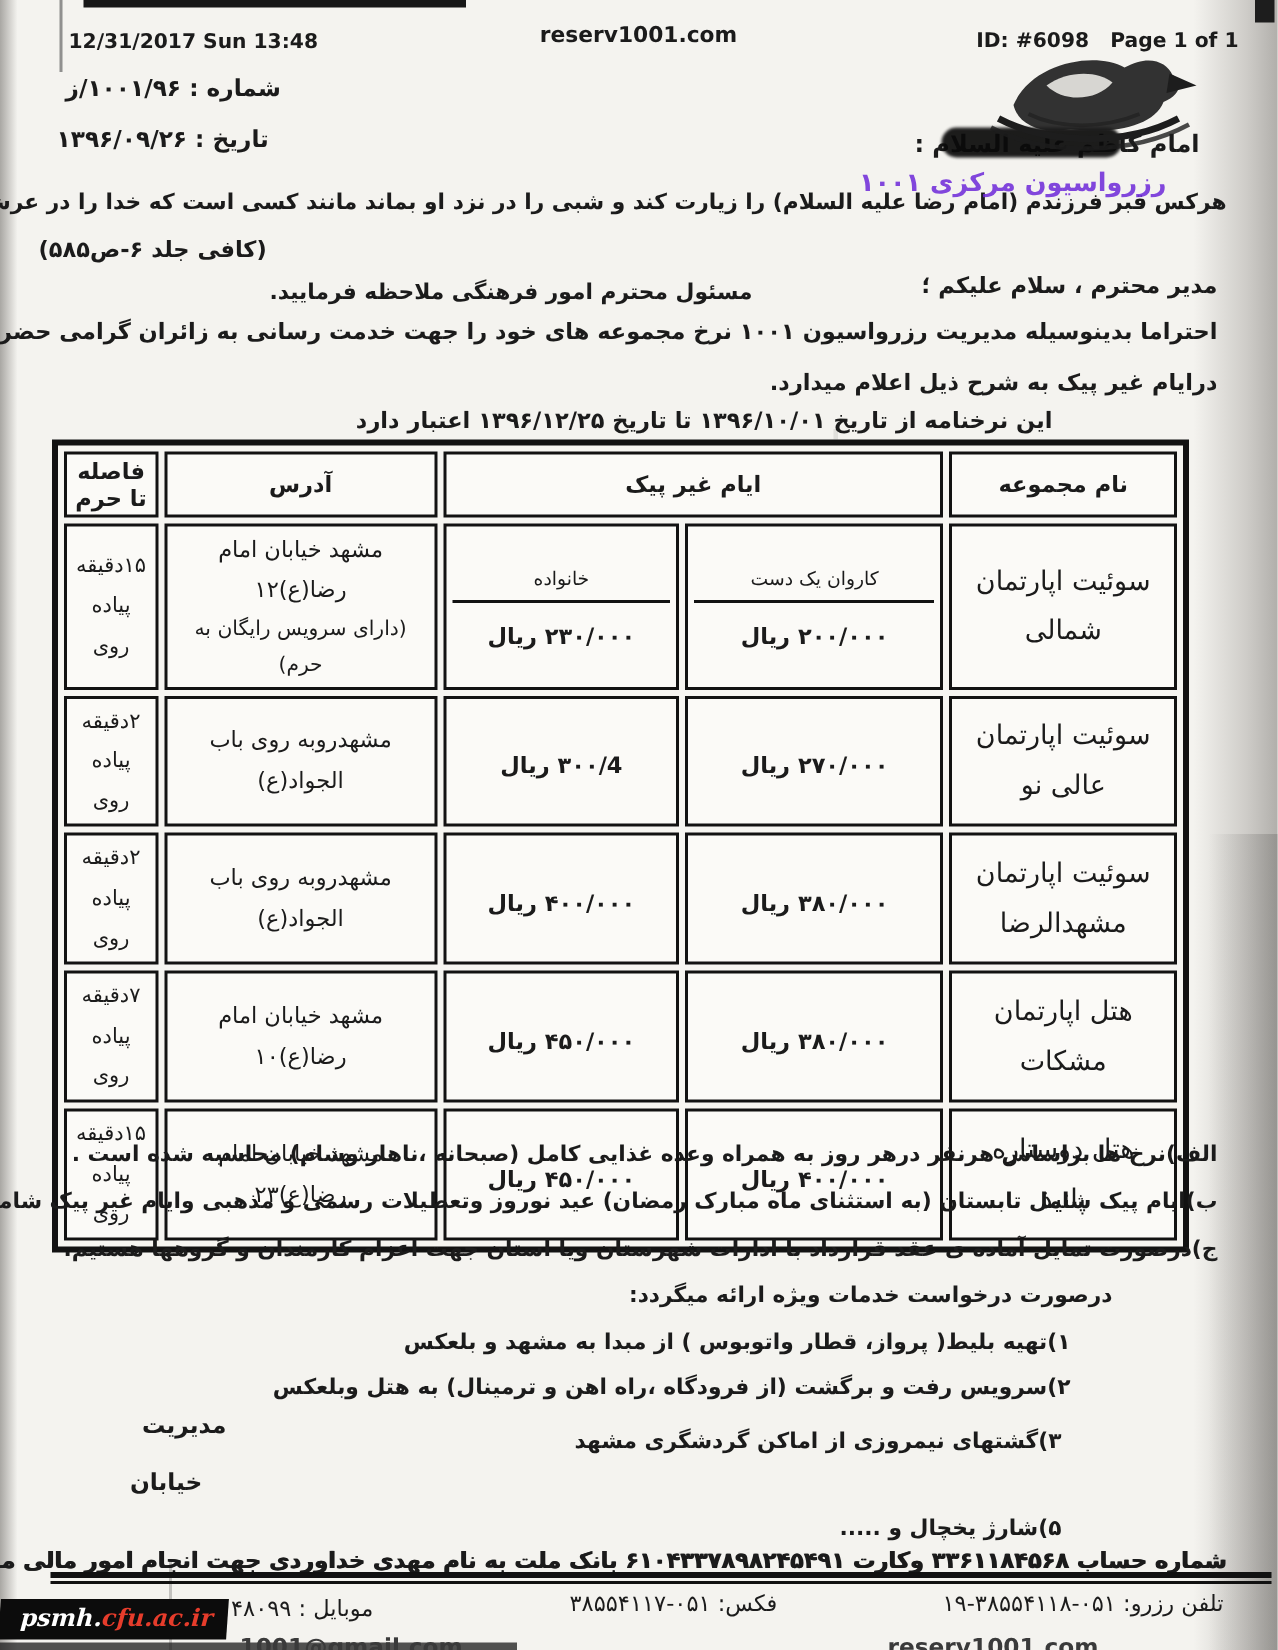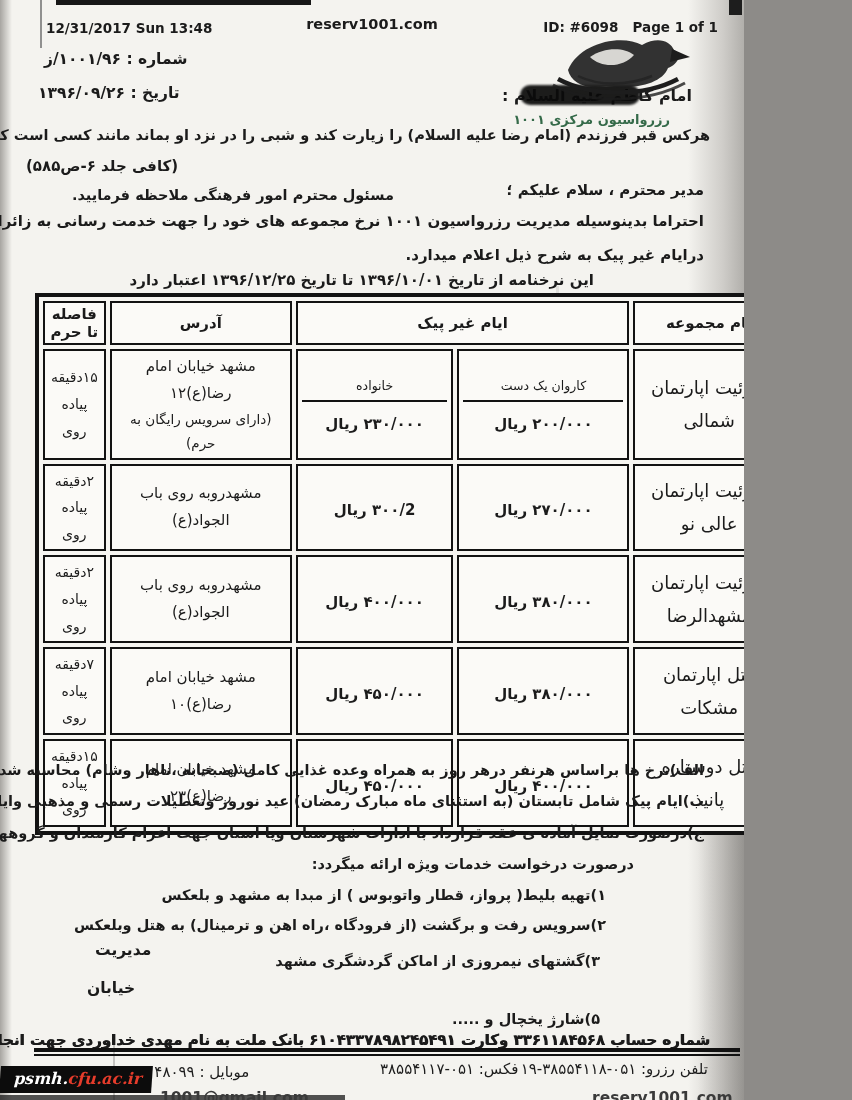--- a/index.html
+++ b/index.html
@@ -1,17 +1,17 @@
 <!DOCTYPE html>
 <html lang="fa"><head>
 <meta charset="utf-8">
 <style>
   html,body{margin:0;padding:0;background:#8d8b88;}
   .page{
-    position:relative;width:744px;height:1100px;overflow:hidden;
+    position:relative;width:852px;height:1100px;overflow:hidden;
     background:#f4f3ef;color:#1b1b1b;
     font-family:"DejaVu Sans",sans-serif;direction:rtl;text-decoration:underline;
   }
   .abs{position:absolute;}
   .b{font-weight:bold;}
   .nw{white-space:nowrap;}
   .ltr{direction:ltr;unicode-bidi:isolate;}
   
   .edge-left{left:0;top:0;width:12px;height:100%;background:linear-gradient(to right,#a7a5a1,rgba(244,243,239,0));}
   .edge-right{right:0;top:0;width:56px;height:100%;background:linear-gradient(to right,rgba(200,198,194,0),#cfcdc9 62%,#b1afab 100%);}
@@ -25,21 +25,21 @@
   
   .ts{left:46px;top:20px;font-size:13.5px;}
   .site{left:0;right:0;top:16px;text-align:center;font-size:14.5px;}
   .bismillah{left:0;right:0;top:34px;text-align:center;font-size:21px;}
   .pageid{right:26px;top:19px;font-size:13.5px;white-space:pre;}
   .docno{left:44px;top:50px;font-size:15.5px;}
   .docdate{left:38px;top:84px;font-size:15.5px;}
   .logo{right:46px;top:24px;width:152px;height:78px;z-index:5;}
   .stamp-blob{right:104px;top:85px;width:120px;height:20px;background:#0a0a0a;border-radius:10px;filter:blur(1.2px);opacity:.92;z-index:4;}
   .stamp-title{right:52px;top:86px;font-size:16px;z-index:3;}
-  .stamp-sub{right:74px;top:112px;font-size:13px;color:#14532d;opacity:.85;z-index:2;}
+  .stamp-sub{right:74px;top:112px;font-size:17px;color:#6d28d9;opacity:.85;z-index:2;}
   
   .hadith{right:34px;top:127px;font-size:14.5px;}
   .hadith-src{left:26px;top:157px;font-size:15px;}
   .sal-right{right:40px;top:181px;font-size:15px;}
   .sal-center{right:350px;top:187px;font-size:14.5px;}
   .intro1{right:40px;top:212px;font-size:15px;}
   .intro2{right:40px;top:246px;font-size:15px;}
   .validity{right:150px;top:271px;font-size:15px;}
   
   .tbl-wrap{left:35px;top:293px;}
@@ -169,21 +169,21 @@
       </tr>
       <tr class="data">
         <td class="name">
           <div>سوئیت اپارتمان</div>
               <div>عالی نو</div>
         </td>
         <td>
               <div class="price-val">۲۷۰/۰۰۰ ریال</div>
             </td>
         <td>
-              <div class="price-val">۳۰۰/2 ریال</div>
+              <div class="price-val">۳۰۰/4 ریال</div>
             </td>
         <td class="addr">
               <div>مشهدروبه روی باب الجواد(ع)</div>
             </td>
         <td class="dist">
           <div>۲دقیقه</div>
               <div>پیاده روی</div>
         </td>
       </tr>
       <tr class="data">

